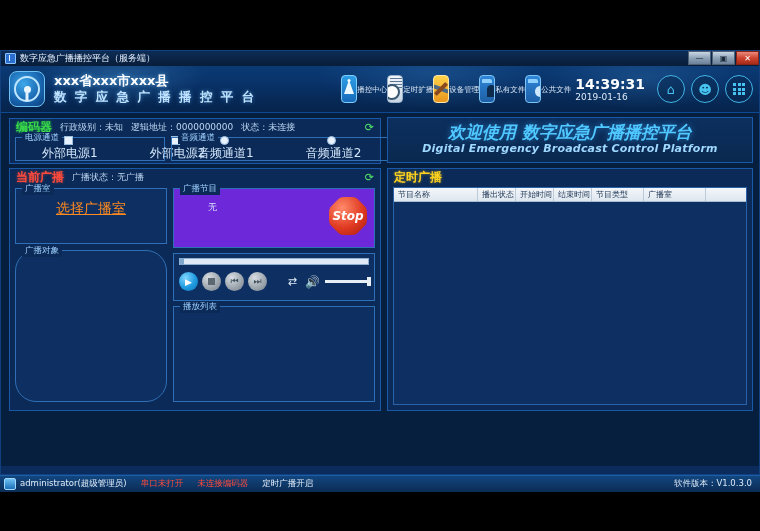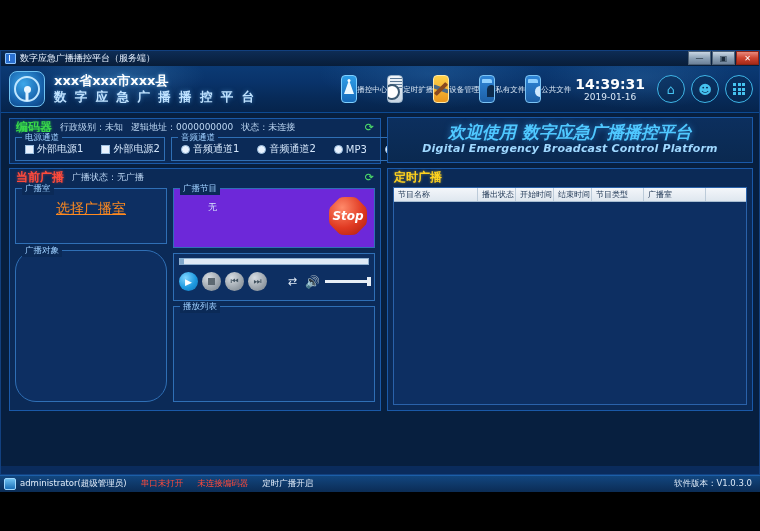--- a/index.html
+++ b/index.html
@@ -79,21 +79,21 @@
     width:16px;height:4px;background:#4a6a88;border-radius:1px;}
   .ic-gear:after{content:"";position:absolute;left:50%;top:50%;transform:translate(-50%,-50%) rotate(-45deg);
     width:16px;height:4px;background:#8a4a20;border-radius:1px;}
   .ic-folder{background:linear-gradient(180deg,#2f86d8,#1d5fa6);border:1px solid #7cc4f5;border-radius:3px;}
   .ic-folder:before{content:"";position:absolute;left:2px;top:3px;width:10px;height:4px;
     background:#8fd0ff;border-radius:1px 2px 0 0;}
   .ic-folder:after{content:"";position:absolute;left:7px;top:9px;width:9px;height:12px;
     background:#0c2b4d;border-radius:5px 5px 0 0;}
   .ic-folder.pub:after{background:#cfe9ff;border-radius:50%;width:11px;height:11px;left:9px;top:10px;}
 
-  .clock{display:flex;flex-direction:column;align-items:center;justify-content:center;
+  .clock{display:flex;flex-direction:column;justify-content:center;
     margin:0 6px 0 4px;line-height:1.15;}
   .clock .time{font-size:14px;font-weight:bold;color:#ffffff;}
   .clock .date{font-size:9px;color:#dbeaf8;}
   .rbtn{width:26px;height:26px;border-radius:50%;border:1.5px solid #3fb6e8;
     margin-left:6px;display:flex;align-items:center;justify-content:center;
     background:rgba(8,40,78,.5);position:relative;}
   .rbtn .gl{color:#46c3f0;font-size:13px;line-height:1;}
   .grid-dots{display:grid;grid-template-columns:repeat(3,3px);grid-template-rows:repeat(3,3px);
     gap:1.5px;}
   .grid-dots i{background:#46c3f0;display:block;width:3px;height:3px;}
@@ -110,21 +110,21 @@
   .hd-meta{font-size:9px;color:#bcd6f2;margin-left:8px;}
   .refresh{position:absolute;right:6px;top:2px;font-size:11px;color:#4fe06a;}
 
   
   #encoder{left:8px;top:5px;width:372px;height:46px;}
   .enc-row{display:flex;gap:6px;padding:2px 5px 0 5px;}
   .gbox{border:1px solid #2f6fb5;position:relative;box-sizing:border-box;}
   .gbox > .gl{position:absolute;top:-6px;left:6px;background:#0b2a57;padding:0 3px;
     font-size:8.5px;color:#9fd0ff;}
   .gbox.enc{height:24px;display:flex;align-items:center;}
-  .chk{display:flex;align-items:center;margin:0 9px;font-size:10px;color:#d5e7fb;white-space:nowrap;}
+  .chk{display:flex;align-items:center;margin:0 26px;font-size:12px;color:#d5e7fb;white-space:nowrap;flex-direction:column;}
   .chk .bx{width:7px;height:7px;background:#e8f2ff;border:1px solid #9dbfe0;margin-right:3px;}
   .chk .rd{width:7px;height:7px;border-radius:50%;background:#e8f2ff;border:1px solid #9dbfe0;margin-right:3px;}
 
   
   #current{left:8px;top:55px;width:372px;height:243px;}
   .cb-cols{display:flex;gap:6px;padding:3px 5px 5px 5px;height:222px;box-sizing:border-box;}
   .cb-left{width:152px;display:flex;flex-direction:column;gap:6px;}
   .cb-right{flex:1;display:flex;flex-direction:column;gap:5px;}
   .gbox.fill{flex:1;background:#0d2f62;border-radius:21px;}
   .room-link{display:block;text-align:center;margin-top:11px;font-size:14px;

